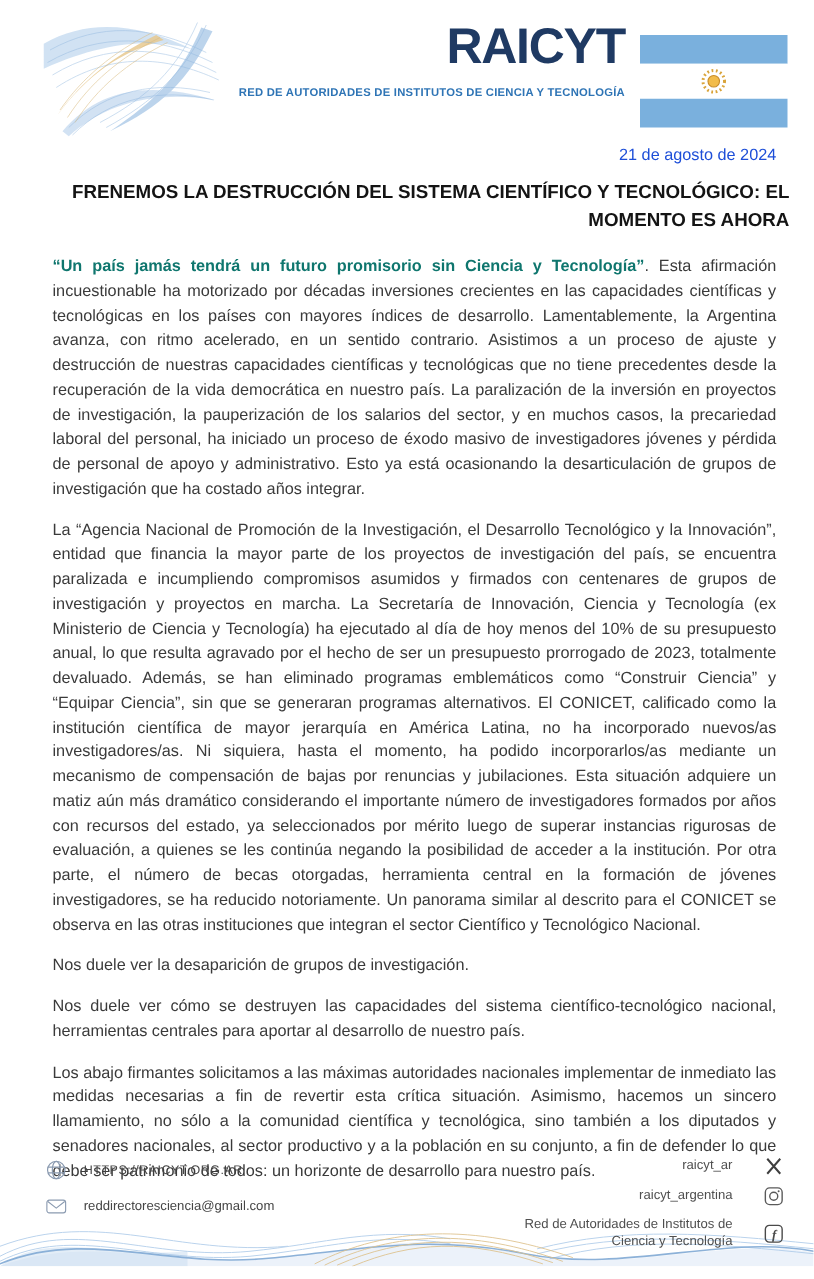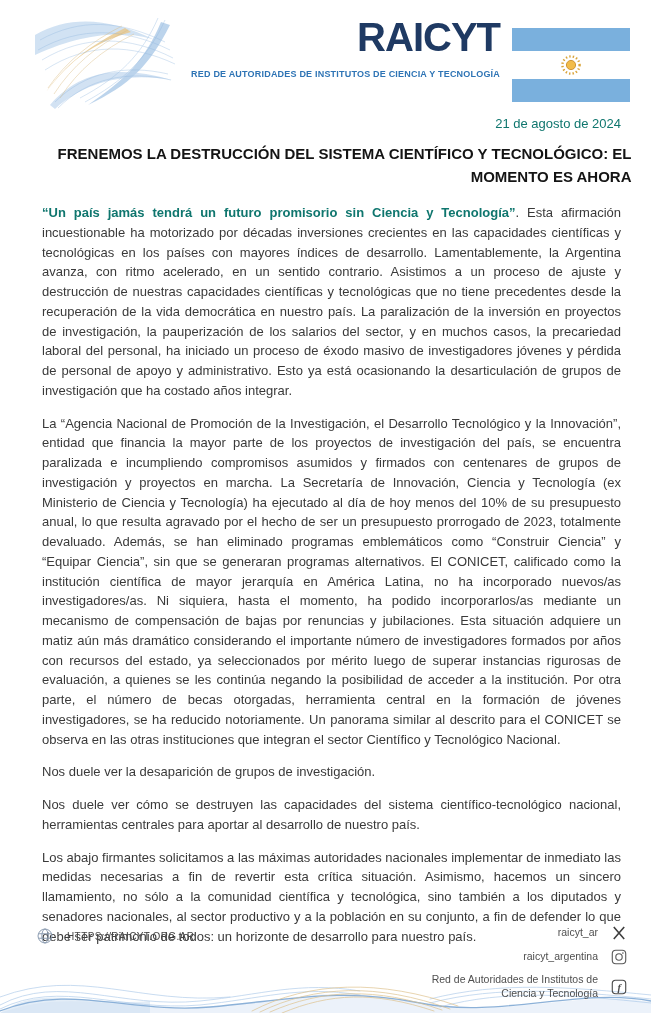--- a/index.html
+++ b/index.html
@@ -66,21 +66,21 @@
   .flag .stripe-white {
     height: 28px; background: #ffffff;
     display: flex; align-items: center; justify-content: center;
   }
 
   .date-line {
     text-align: right;
     padding-right: 30px;
     margin-top: 4px;
     font-size: 13px;
-    color: #0f766e;
+    color: #1d4ed8;
   }
 
   
   .doc-title {
     width: 600px;
     margin: 12px auto 0;
     text-align: right;
     font-size: 15px;
     font-weight: 700;
     color: #141414;
@@ -109,21 +109,21 @@
     justify-content: space-between;
     padding: 6px 24px 0 36px;
   }
   .footer-left { display: flex; flex-direction: column; gap: 11px; padding-top: 2px; }
   .contact-row { display: flex; align-items: center; gap: 13px; cursor: pointer; }
   .contact-icon { width: 18px; height: 18px; flex: 0 0 auto; display: inline-flex; }
   .url-text { font-size: 10px; letter-spacing: 0.4px; color: #454545; }
   .mail-text { font-size: 10.5px; color: #454545; }
 
   .footer-right { display: flex; flex-direction: column; gap: 8px; align-items: flex-end; }
-  .social-row { display: flex; align-items: center; gap: 13px; cursor: pointer; }
+  .social-row { display: flex; align-items: center; gap: 25px; cursor: pointer; }
   .social-label { font-size: 10.5px; color: #4f4f4f; text-align: right; line-height: 1.3; }
   .social-label.wide { max-width: 185px; }
   .social-icon { width: 16px; height: 16px; flex: 0 0 auto; display: inline-flex; }
 
   .bottom-wave {
     position: absolute;
     left: 0; bottom: 10px;
     width: 651px; height: 54px;
     z-index: 1;
   }
@@ -195,20 +195,29 @@
         <div class="contact-row">
           <span class="contact-icon">
             <svg viewBox="0 0 24 24" fill="none" stroke="#8a9ab0" stroke-width="1.3">
               <circle cx="12" cy="12" r="9.3"></circle>
               <ellipse cx="12" cy="12" rx="4.2" ry="9.3"></ellipse>
               <path d="M3.2 9h17.6M3.2 15h17.6"></path>
             </svg>
           </span>
           <span class="url-text">HTTPS://RAICYT.ORG.AR</span>
         </div>
+        <div class="contact-row">
+          <span class="contact-icon">
+            <svg viewBox="0 0 24 20" fill="none" stroke="#8a9ab0" stroke-width="1.2">
+              <rect x="2" y="3.5" width="20" height="13.5" rx="2.5"></rect>
+              <path d="M3 5l9 7 9-7"></path>
+            </svg>
+          </span>
+          <span class="mail-text">reddirectoresciencia@gmail.com</span>
+        </div>
       </div>
 
       <div class="footer-right">
         <div class="social-row">
           <span class="social-label">raicyt_ar</span>
           <span class="social-icon">
             <svg viewBox="0 0 20 20" fill="none" stroke="#3f3f3f" stroke-width="2">
               <path d="M3.5 2.5l13 15M16.5 2.5l-13 15"></path>
             </svg>
           </span>

